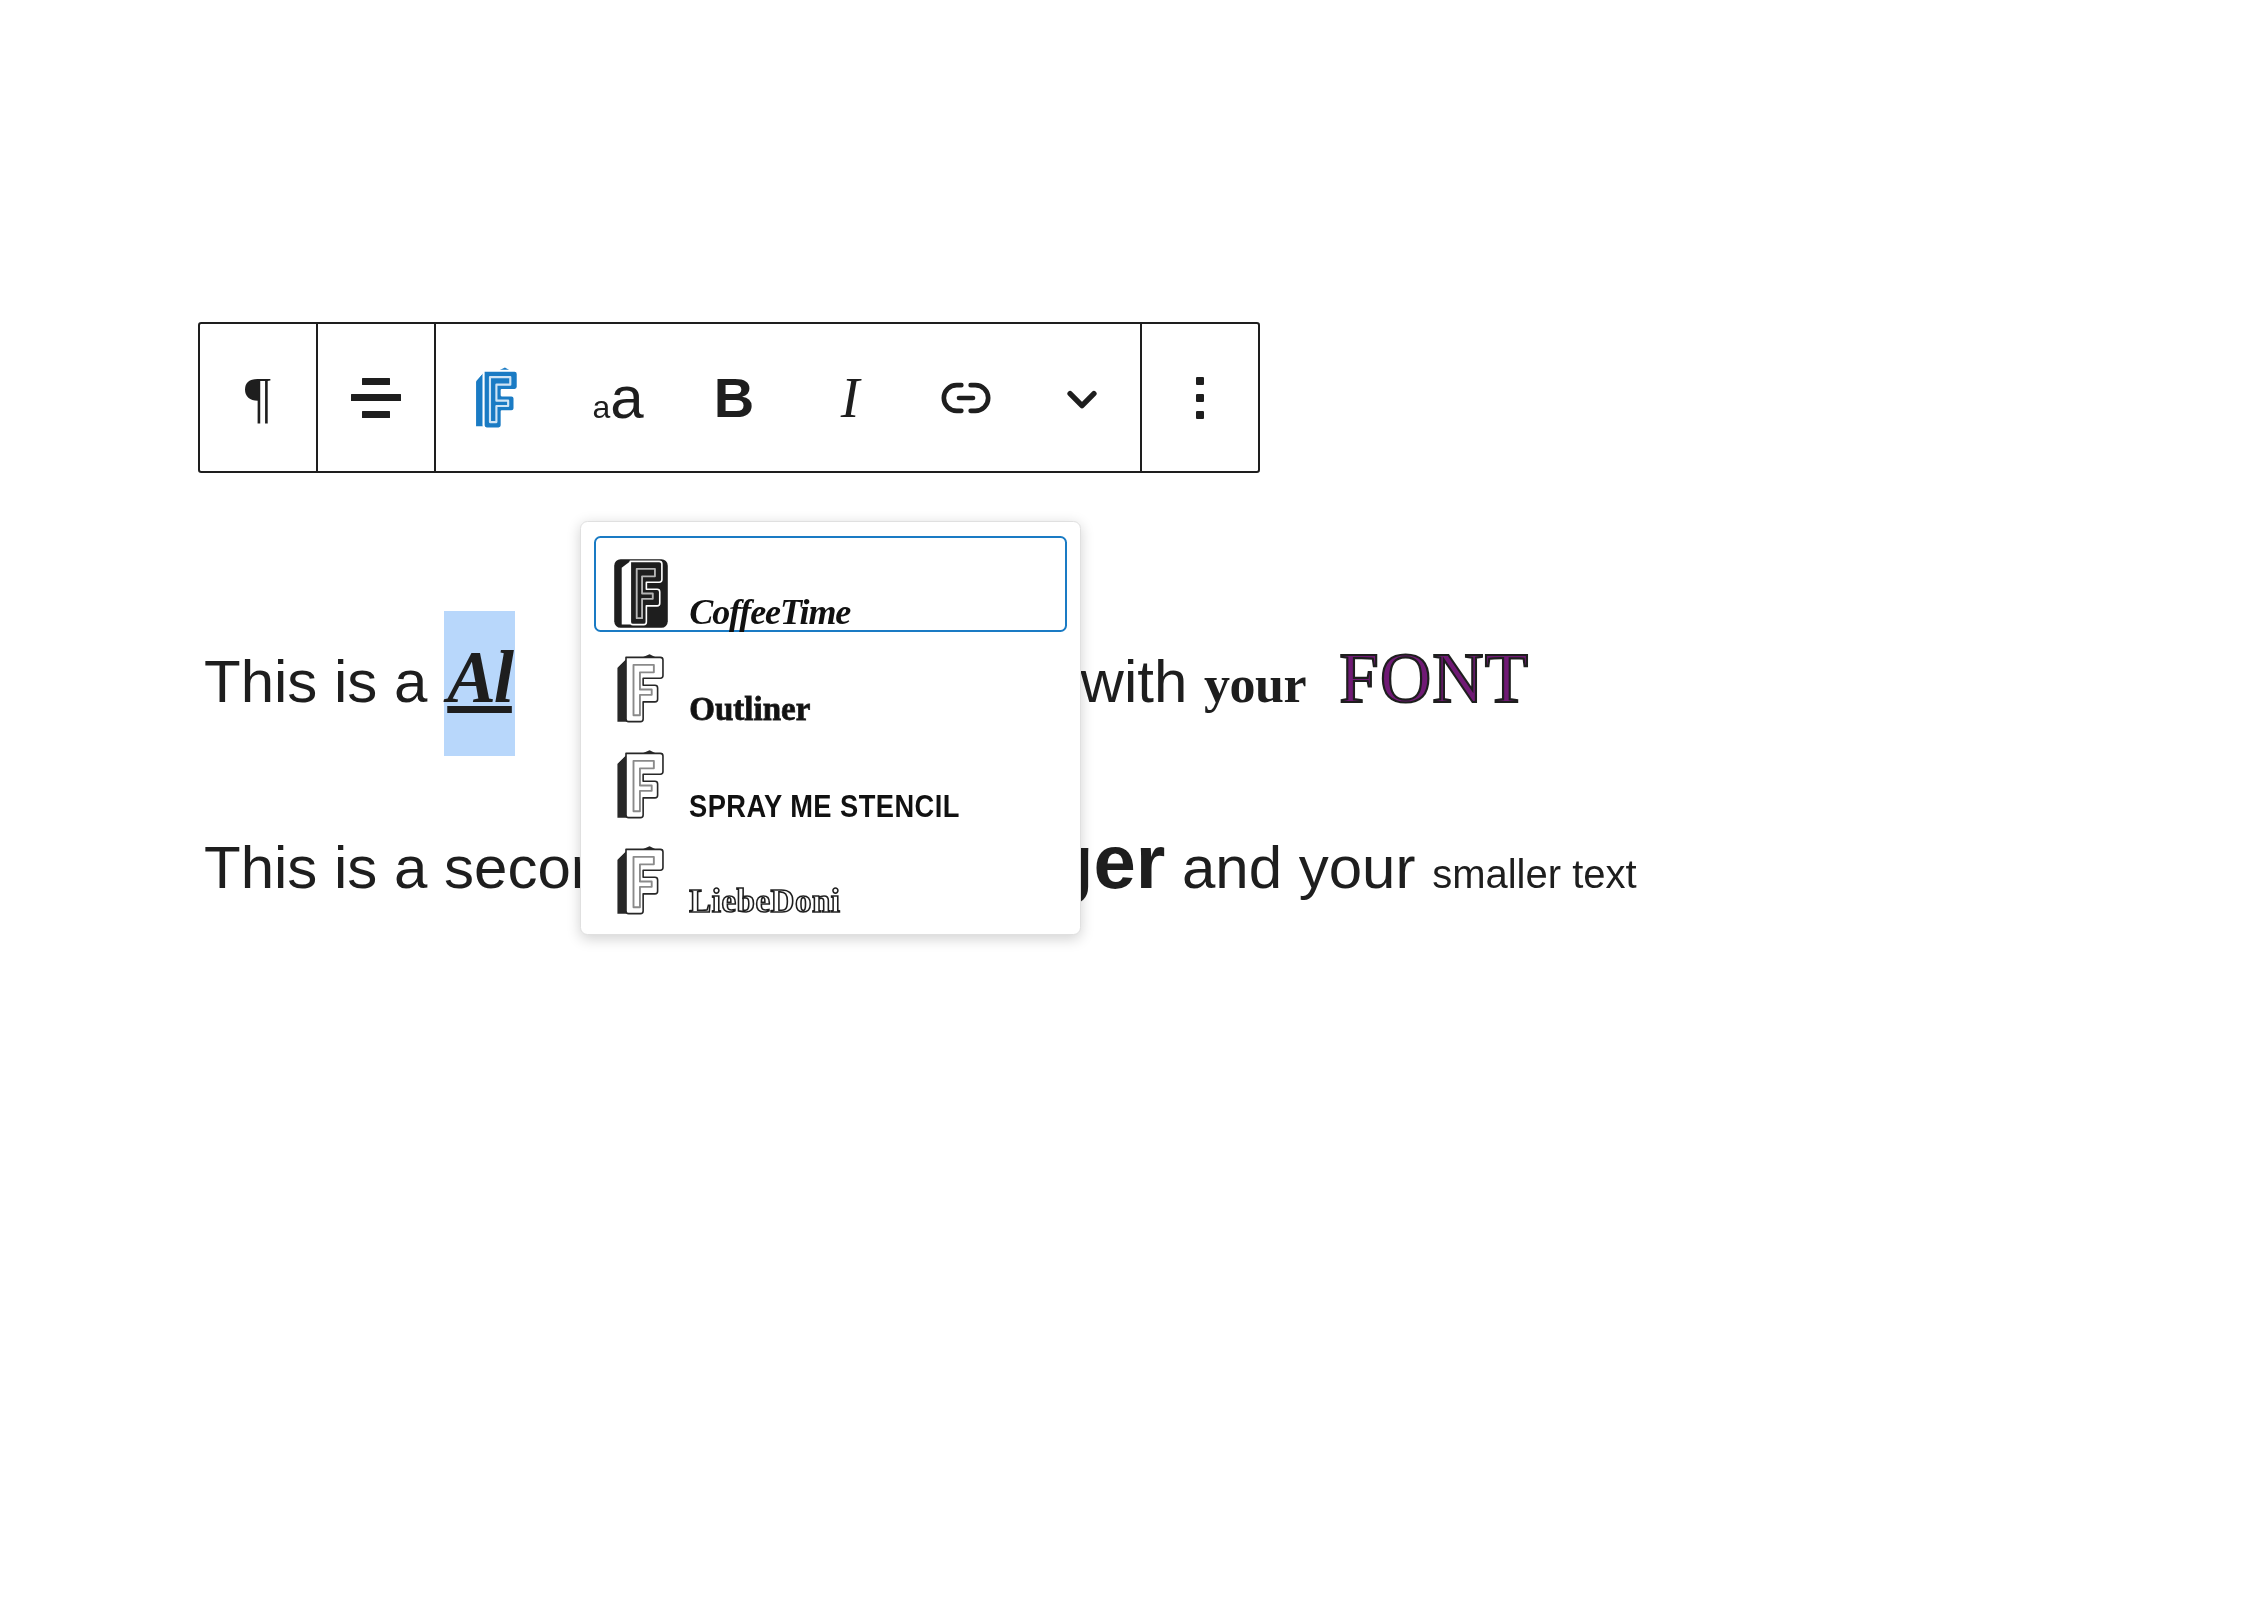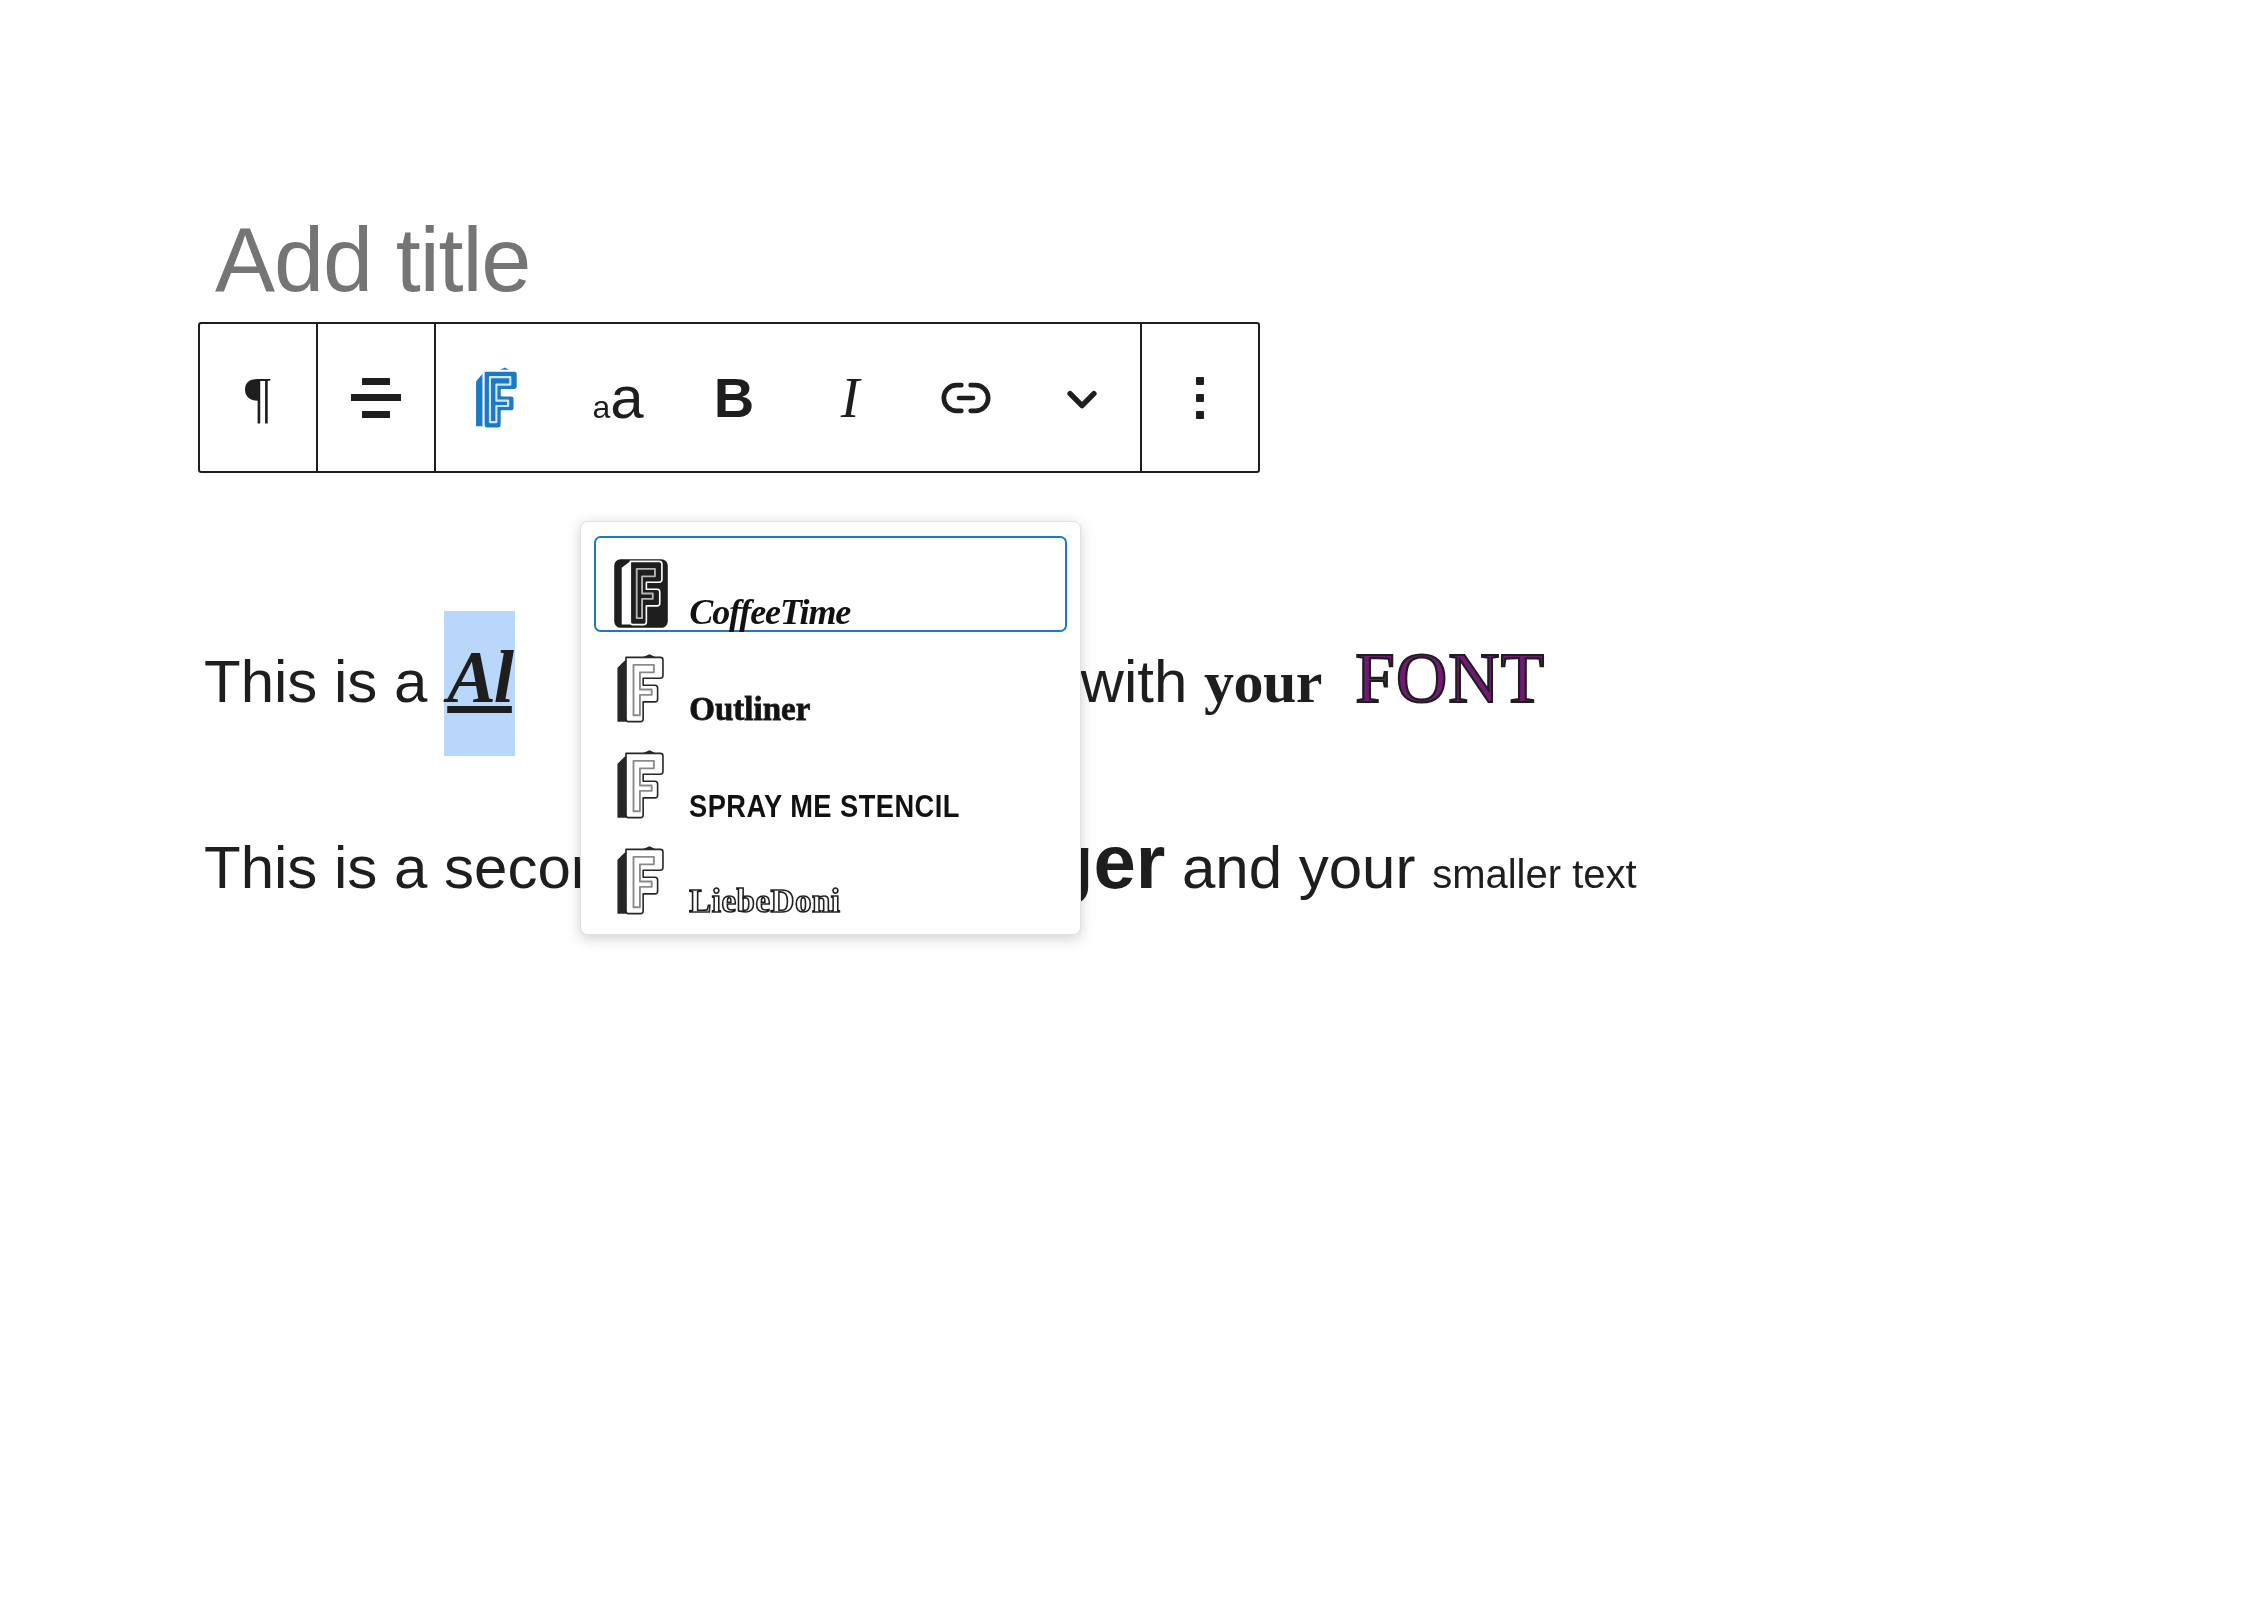--- a/index.html
+++ b/index.html
@@ -161,21 +161,21 @@
     font-style: italic;
     font-weight: 700;
     font-size: 73px;
     letter-spacing: -2.2px;
     text-decoration: underline;
   }
 
   .run-your {
     font-family: "Liberation Serif", serif;
     font-weight: 700;
-    font-size: 60px;
+    font-size: 52px;
     letter-spacing: -0.5px;
   }
   .run-font {
     font-family: "Liberation Serif", serif;
     font-weight: 400;
     font-size: 71px;
     letter-spacing: 1.1px;
     -webkit-text-stroke: 2.2px #1e1e1e;
     color: #701a75;
   }
@@ -260,21 +260,20 @@
     letter-spacing: 0.5px;
     color: #ffffff;
     -webkit-text-stroke: 1.6px #1e1e1e;
   }
 </style>
 </head>
 <body>
 
 <div id="editor-canvas">
 
-  <div id="post-title">Add title</div>
 
   <div class="para" id="paragraph-1">
     <span class="plain">This is a </span><span class="selected-run">Al</span><span class="plain" style="padding-left:162px">paragraph text with </span><span class="run-your">your</span><span class="plain">&nbsp;&nbsp;</span><span class="run-font">FONT</span>
   </div>
 
   <div class="para" id="paragraph-2">
     <span class="plain">This is a secon</span><span class="run-larger" style="padding-left:371px">arger</span><span class="plain"> and your </span><span class="run-smaller">smaller text</span>
   </div>
 
   <div id="block-toolbar">

